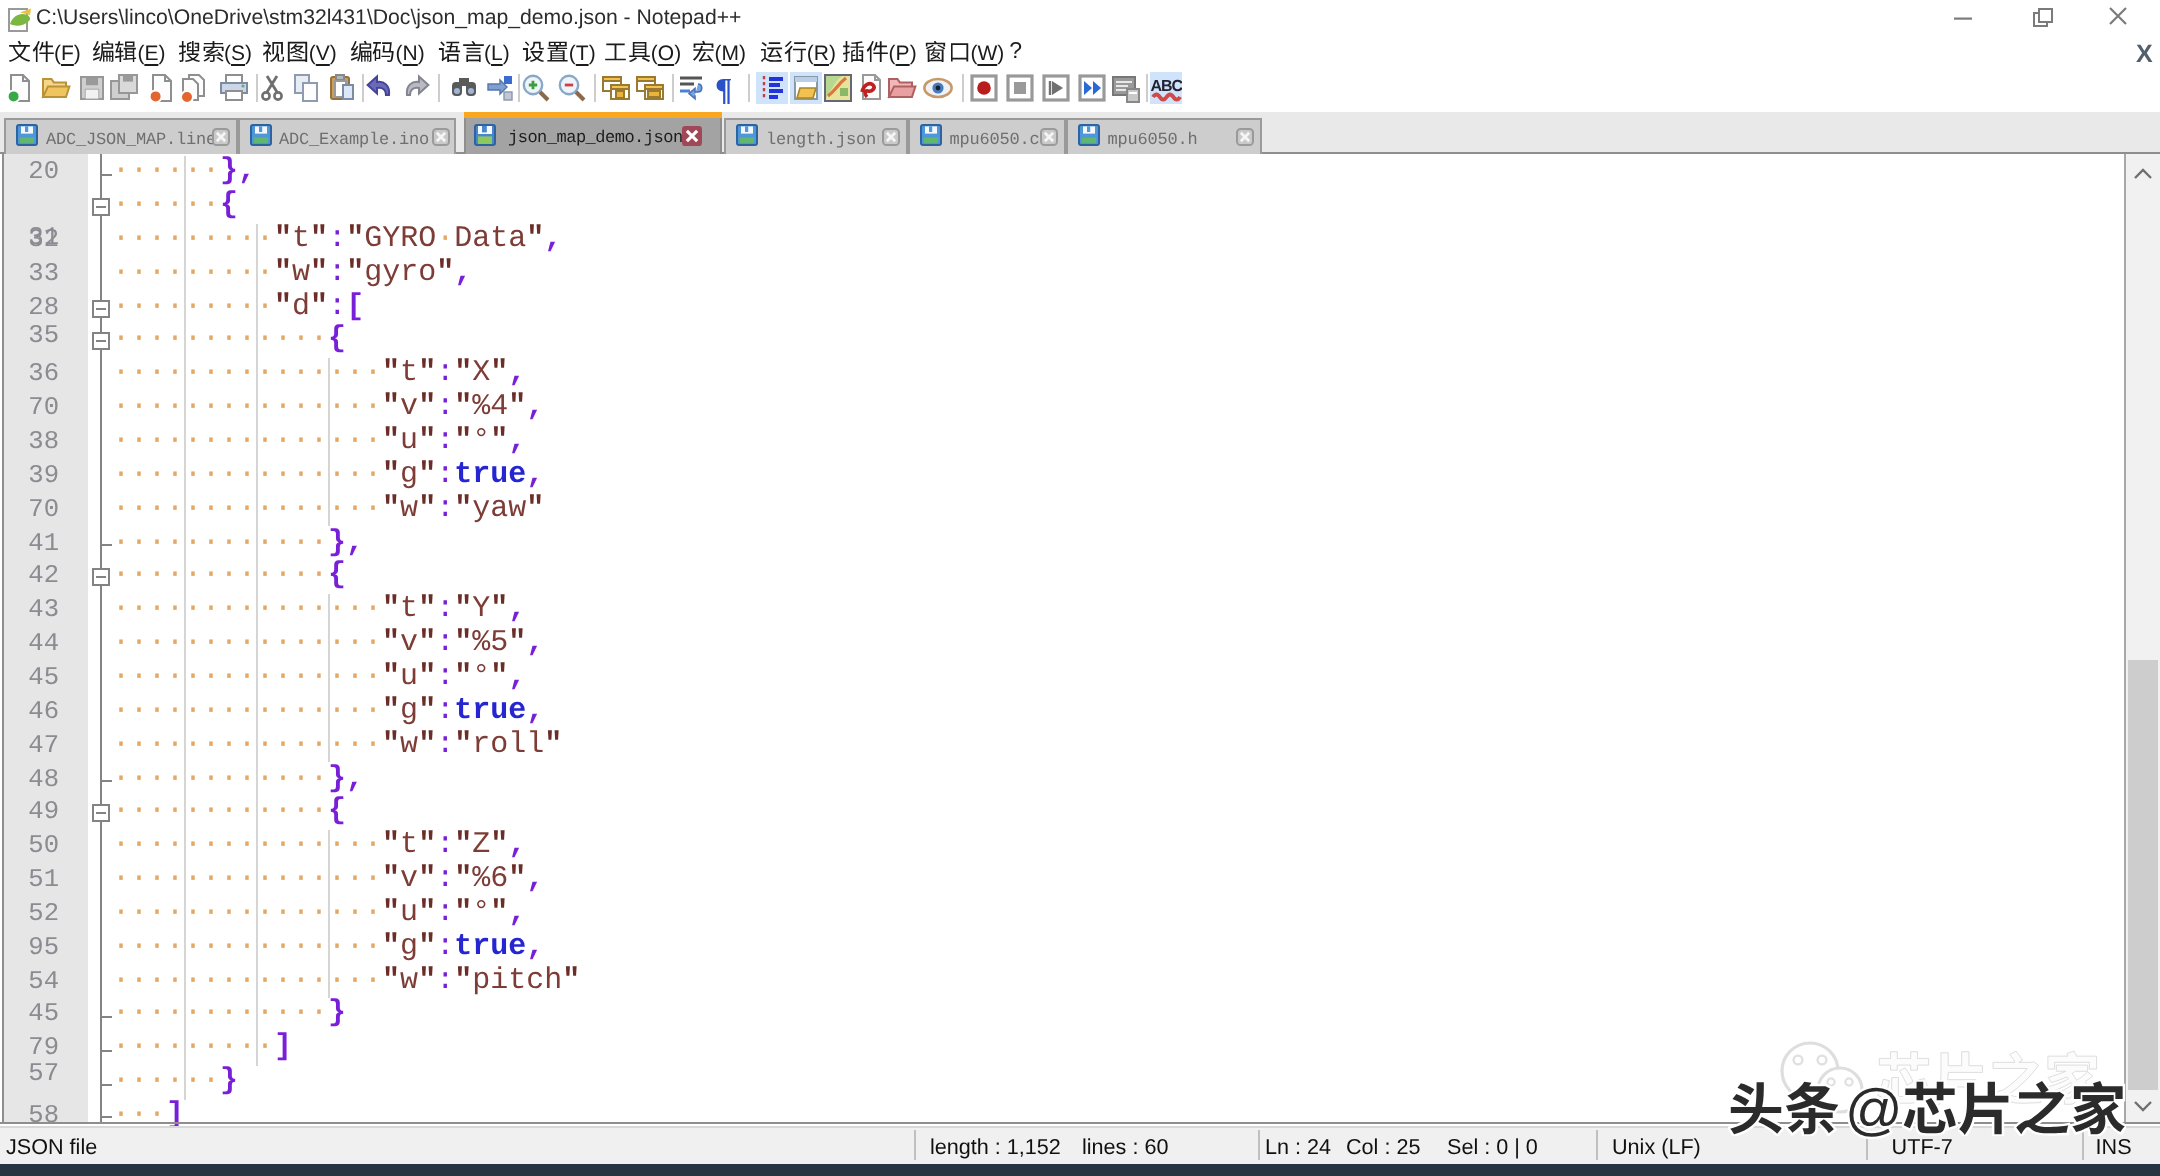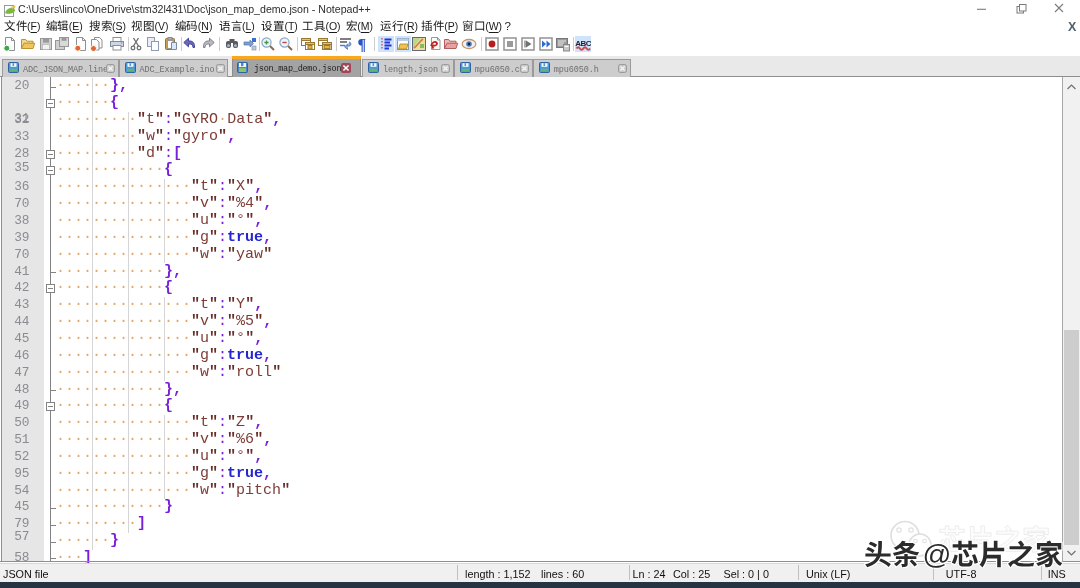--- a/index.html
+++ b/index.html
@@ -481,21 +481,21 @@
 <div class="abs" style="left:1064px;top:330px;width:15px;height:215px;background:#cdcdcd"></div>
 <div class="abs" style="left:0;top:561px;width:1080px;height:1px;background:#8e8e8e"></div>
 <div class="abs" style="left:0;top:563px;width:1080px;height:19px;background:#f0f0f0;border-top:1px solid #d8d8d8;box-sizing:border-box"></div>
 <div class="sbtxt" style="left:3px">JSON file</div>
 <div class="sbtxt" style="left:465px">length : 1,152</div>
 <div class="sbtxt" style="left:541px">lines : 60</div>
 <div class="sbtxt" style="left:632.5px">Ln : 24</div>
 <div class="sbtxt" style="left:673px">Col : 25</div>
 <div class="sbtxt" style="left:723.5px">Sel : 0 | 0</div>
 <div class="sbtxt" style="left:806px">Unix (LF)</div>
-<div class="sbtxt" style="left:945.8px">UTF-8</div>
+<div class="sbtxt" style="left:945.8px">UTF-7</div>
 <div class="sbtxt" style="left:1047.8px">INS</div>
 <div class="sdiv" style="left:457px"></div>
 <div class="sdiv" style="left:629px"></div>
 <div class="sdiv" style="left:798px"></div>
 <div class="sdiv" style="left:933px"></div>
 <div class="sdiv" style="left:1041px"></div>
 <div class="abs" style="left:0;top:582px;width:1080px;height:6px;background:#263340"></div>
 <svg class="abs" style="left:885px;top:516px" width="55" height="45" viewBox="0 0 55 45">
 <circle cx="20" cy="19.5" r="14" fill="#fff" stroke="#dedede" stroke-width="1.6"></circle>
 <circle cx="14" cy="14" r="2.2" fill="none" stroke="#e0e0e0" stroke-width="1.2"></circle>

